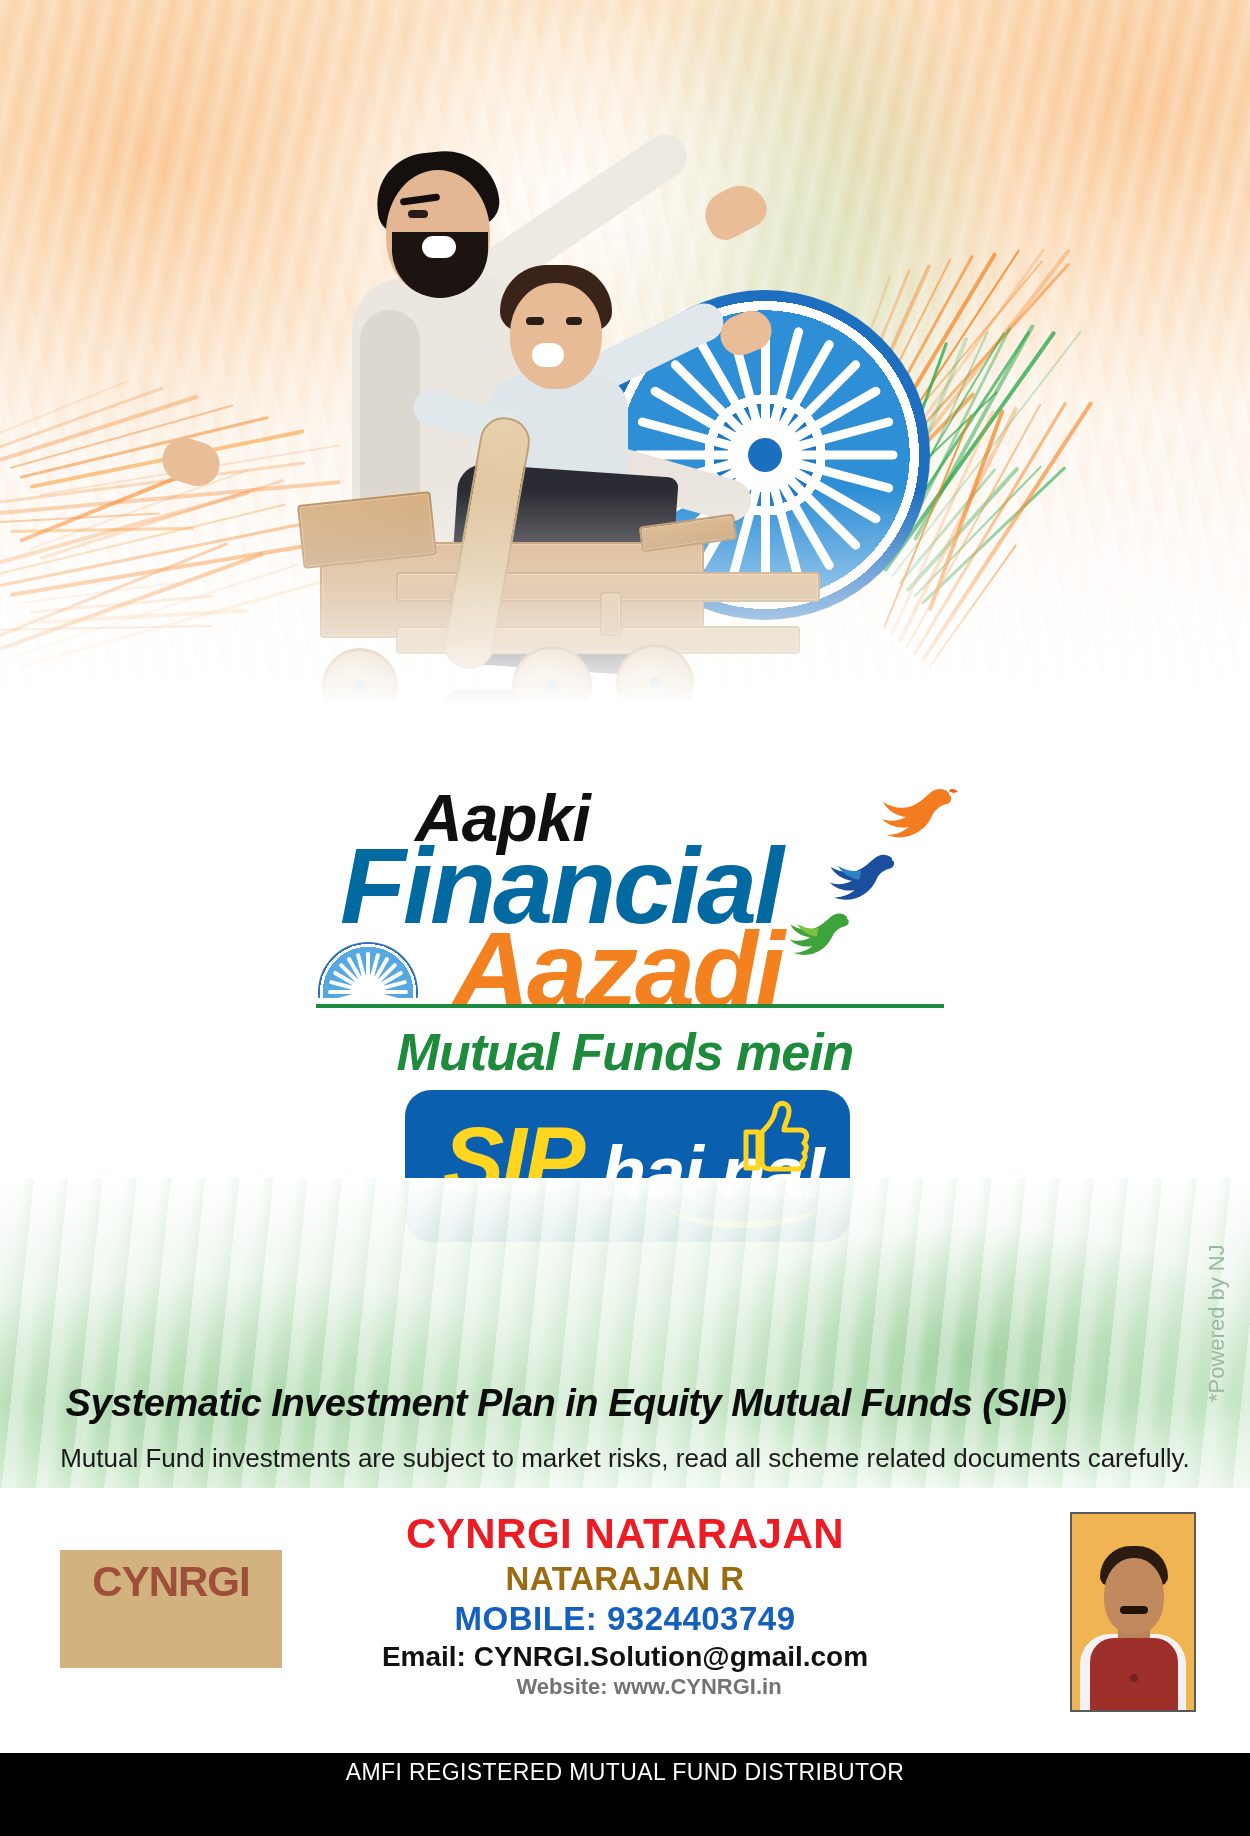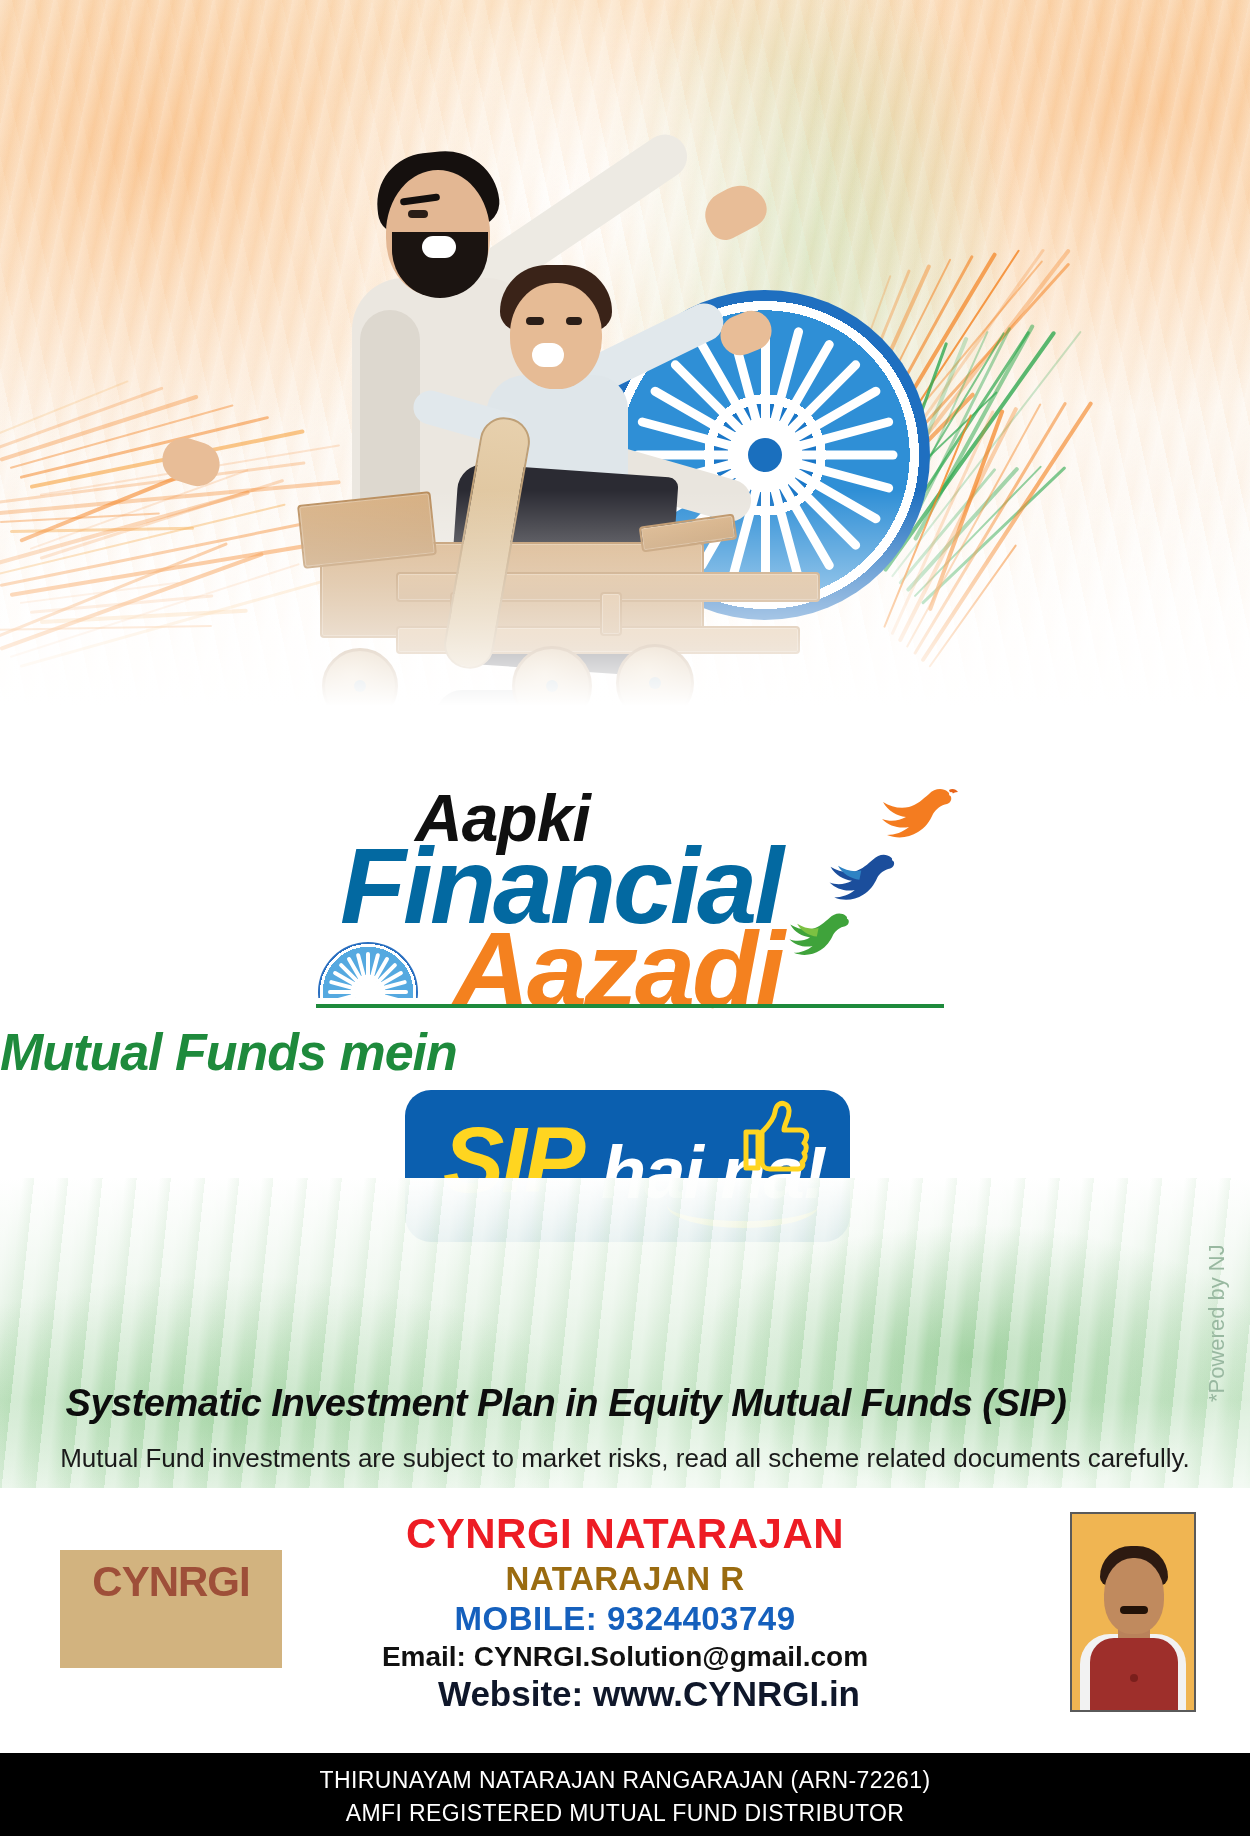--- a/index.html
+++ b/index.html
@@ -84,21 +84,21 @@
   .chakra-small{position:absolute;left:318px;top:182px;width:100px;height:56px;overflow:hidden;}
   .chakra-small-in{position:absolute;left:0;top:0;width:100px;height:100px;border-radius:50%;
         background:radial-gradient(circle at 50% 50%, #fff 0 14%, #2f8fd6 14% 20%, #fff 20% 24%, #55a9e0 24% 64%, #ffffff 64% 68%, #2a6fc0 68% 82%, #1b4e9c 82% 100%);}
   .ssp{position:absolute;left:50%;top:50%;width:4px;height:40px;margin-left:-2px;margin-top:-40px;background:#fff;transform-origin:2px 40px;border-radius:3px;}
   .rule{position:absolute;left:316px;top:244px;width:628px;height:4px;background:#1E8A3C;}
 
   .birds{position:absolute;left:790px;top:18px;width:180px;height:210px;}
   .bird{position:absolute;}
   .bird svg{display:block;}
 
-  .mutual{position:absolute;left:0;top:262px;width:1250px;text-align:left;font-style:italic;font-weight:bold;
+  .mutual{position:absolute;left:0;top:262px;width:1250px;text-align:center;font-style:italic;font-weight:bold;
           font-size:52px;color:#1E8A3C;letter-spacing:-1px;}
 
   .sipbox{position:absolute;left:405px;top:330px;width:445px;height:152px;background:#0B5FAF;border-radius:26px;}
   .sip{position:absolute;left:38px;top:18px;font-style:italic;font-weight:bold;font-size:92px;color:#FFD520;letter-spacing:-3px;}
   .haina{position:absolute;left:196px;top:40px;font-style:italic;font-weight:bold;font-size:74px;color:#ffffff;letter-spacing:-2px;}
   .thumb{position:absolute;right:38px;top:8px;width:80px;height:78px;}
   .swoosh{position:absolute;left:262px;bottom:14px;width:152px;height:16px;border-bottom:7px solid #FFD520;border-radius:0 0 50% 50%/0 0 100% 100%;}
 
   
   .greenband{position:absolute;left:0;top:1178px;width:1250px;height:310px;
@@ -118,21 +118,21 @@
 
   
   .contact{position:absolute;left:0;top:1488px;width:1250px;height:265px;background:#fff;}
   .logo{position:absolute;left:60px;top:62px;width:222px;height:118px;background:#D2B37F;}
   .logo span{display:block;text-align:center;color:#9E4F39;font-weight:bold;font-size:42px;line-height:1.15;padding-top:8px;letter-spacing:-1px;}
   .co{position:absolute;left:0;top:22px;width:1250px;text-align:center;}
   .co .c1{font-weight:bold;font-size:42px;color:#ED1C24;letter-spacing:.5px;}
   .co .c2{font-weight:bold;font-size:33px;color:#9A6B10;letter-spacing:.5px;margin-top:2px;}
   .co .c3{font-weight:bold;font-size:33px;color:#1560BD;letter-spacing:.5px;margin-top:2px;}
   .co .c4{font-weight:bold;font-size:28px;color:#111;margin-top:3px;}
-  .co .c5{font-weight:bold;font-size:35px;color:#0f172a;margin-top:1px;padding-left:48px;}
+  .co .c5{font-weight:bold;font-size:22px;color:#737373;margin-top:1px;padding-left:48px;}
   .photo{position:absolute;right:54px;top:24px;width:122px;height:196px;border:2px solid #5a5a5a;background:#F0B552;overflow:hidden;}
   .ph-shirt{position:absolute;left:8px;bottom:0;width:106px;height:76px;background:#f2f2f2;border-radius:30px 30px 0 0;}
   .ph-jacket{position:absolute;left:18px;bottom:0;width:88px;height:72px;background:#9E2F2B;border-radius:24px 24px 0 0;}
   .ph-neck{position:absolute;left:46px;bottom:60px;width:32px;height:26px;background:#b9825b;}
   .ph-head{position:absolute;left:32px;top:44px;width:60px;height:76px;border-radius:48% 48% 45% 45%;background:#c08a5e;}
   .ph-hair{position:absolute;left:28px;top:32px;width:68px;height:40px;border-radius:34px 34px 10px 10px;background:#2d1a11;}
   .ph-mus{position:absolute;left:48px;top:92px;width:28px;height:8px;border-radius:5px;background:#221208;}
   .ph-btn{position:absolute;left:58px;bottom:28px;width:8px;height:8px;border-radius:50%;background:#7a1f1c;}
 
   
@@ -402,17 +402,16 @@
       <div class="ph-neck"></div>
       <div class="ph-jacket"></div>
       <div class="ph-hair"></div>
       <div class="ph-head"></div>
       <div class="ph-mus"></div>
       <div class="ph-btn"></div>
     </div>
   </div>
 
   <div class="footer">
-    <div class="f1">THIRUNAYAM NATARAJAN RANGARAJAN (ARN-72261)</div>
     <div class="f2">AMFI REGISTERED MUTUAL FUND DISTRIBUTOR</div>
   </div>
 
 </div>
 
 </body></html>

